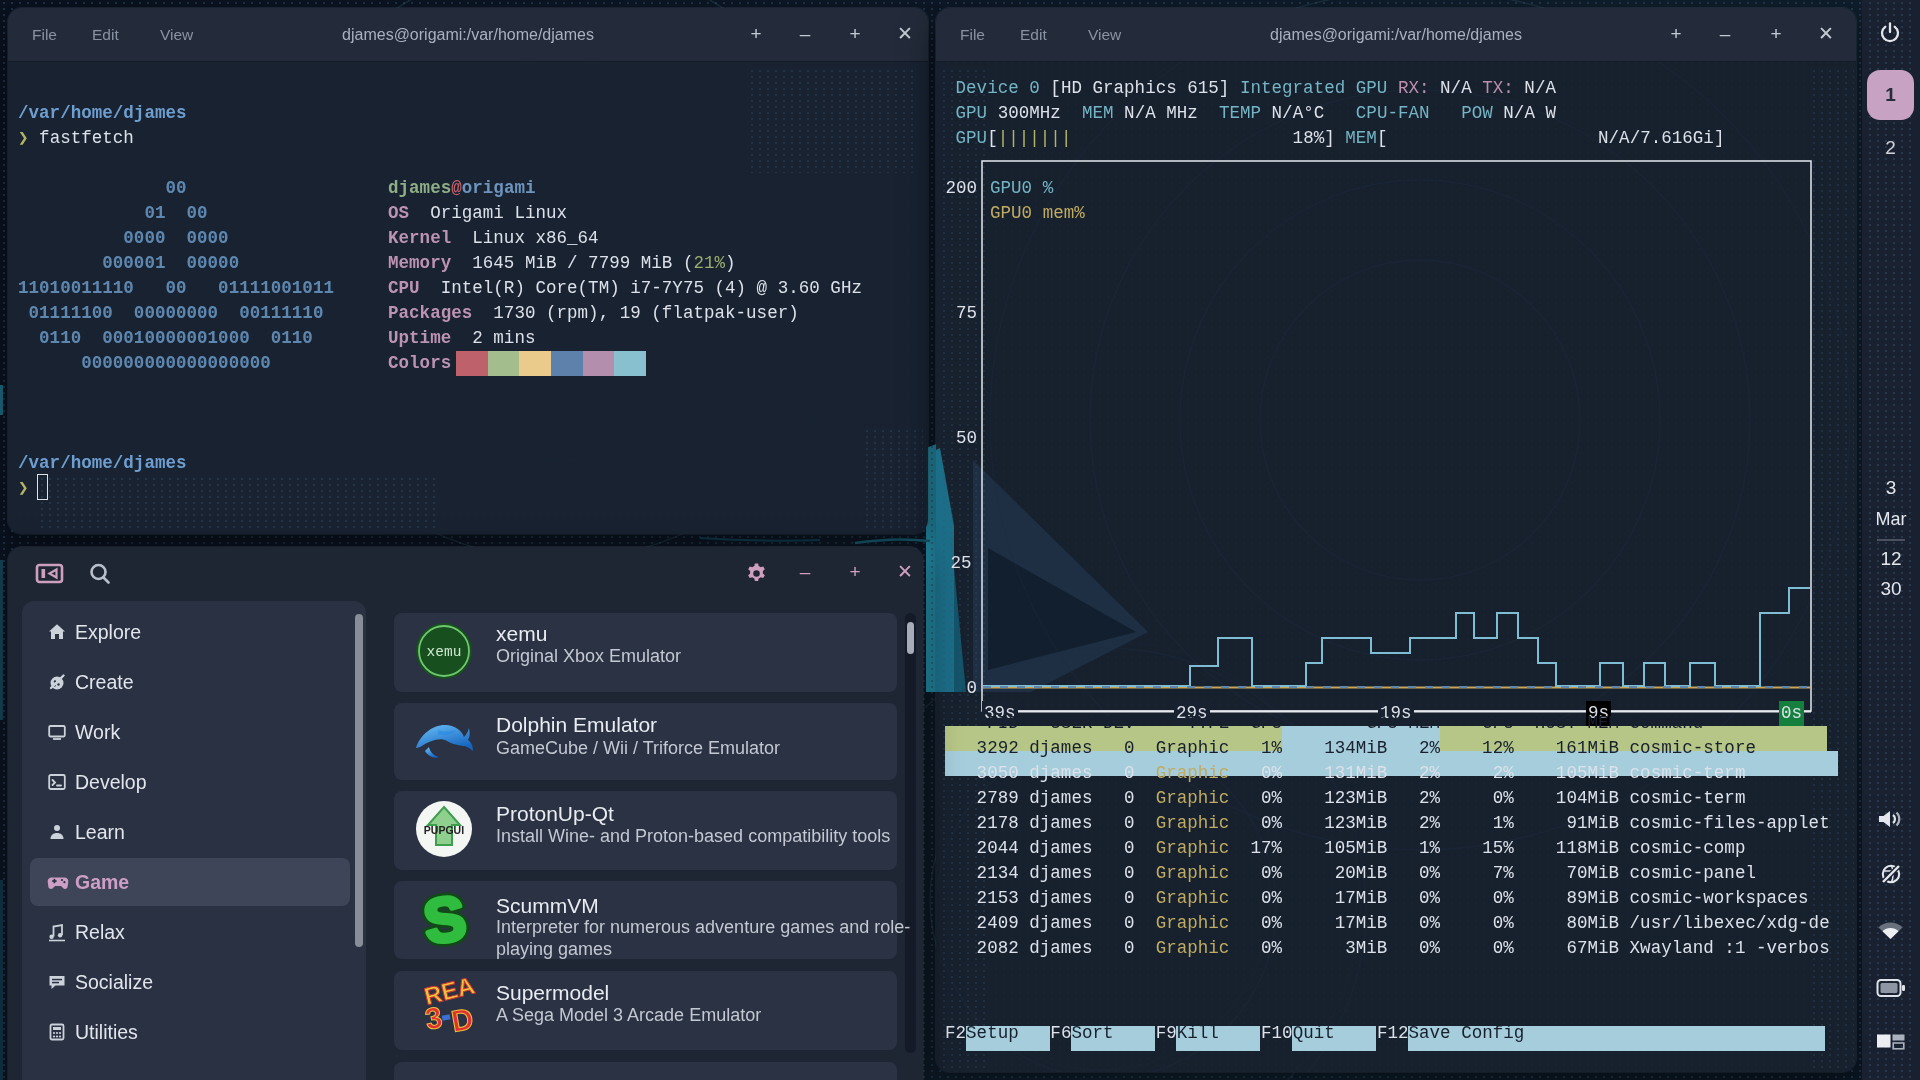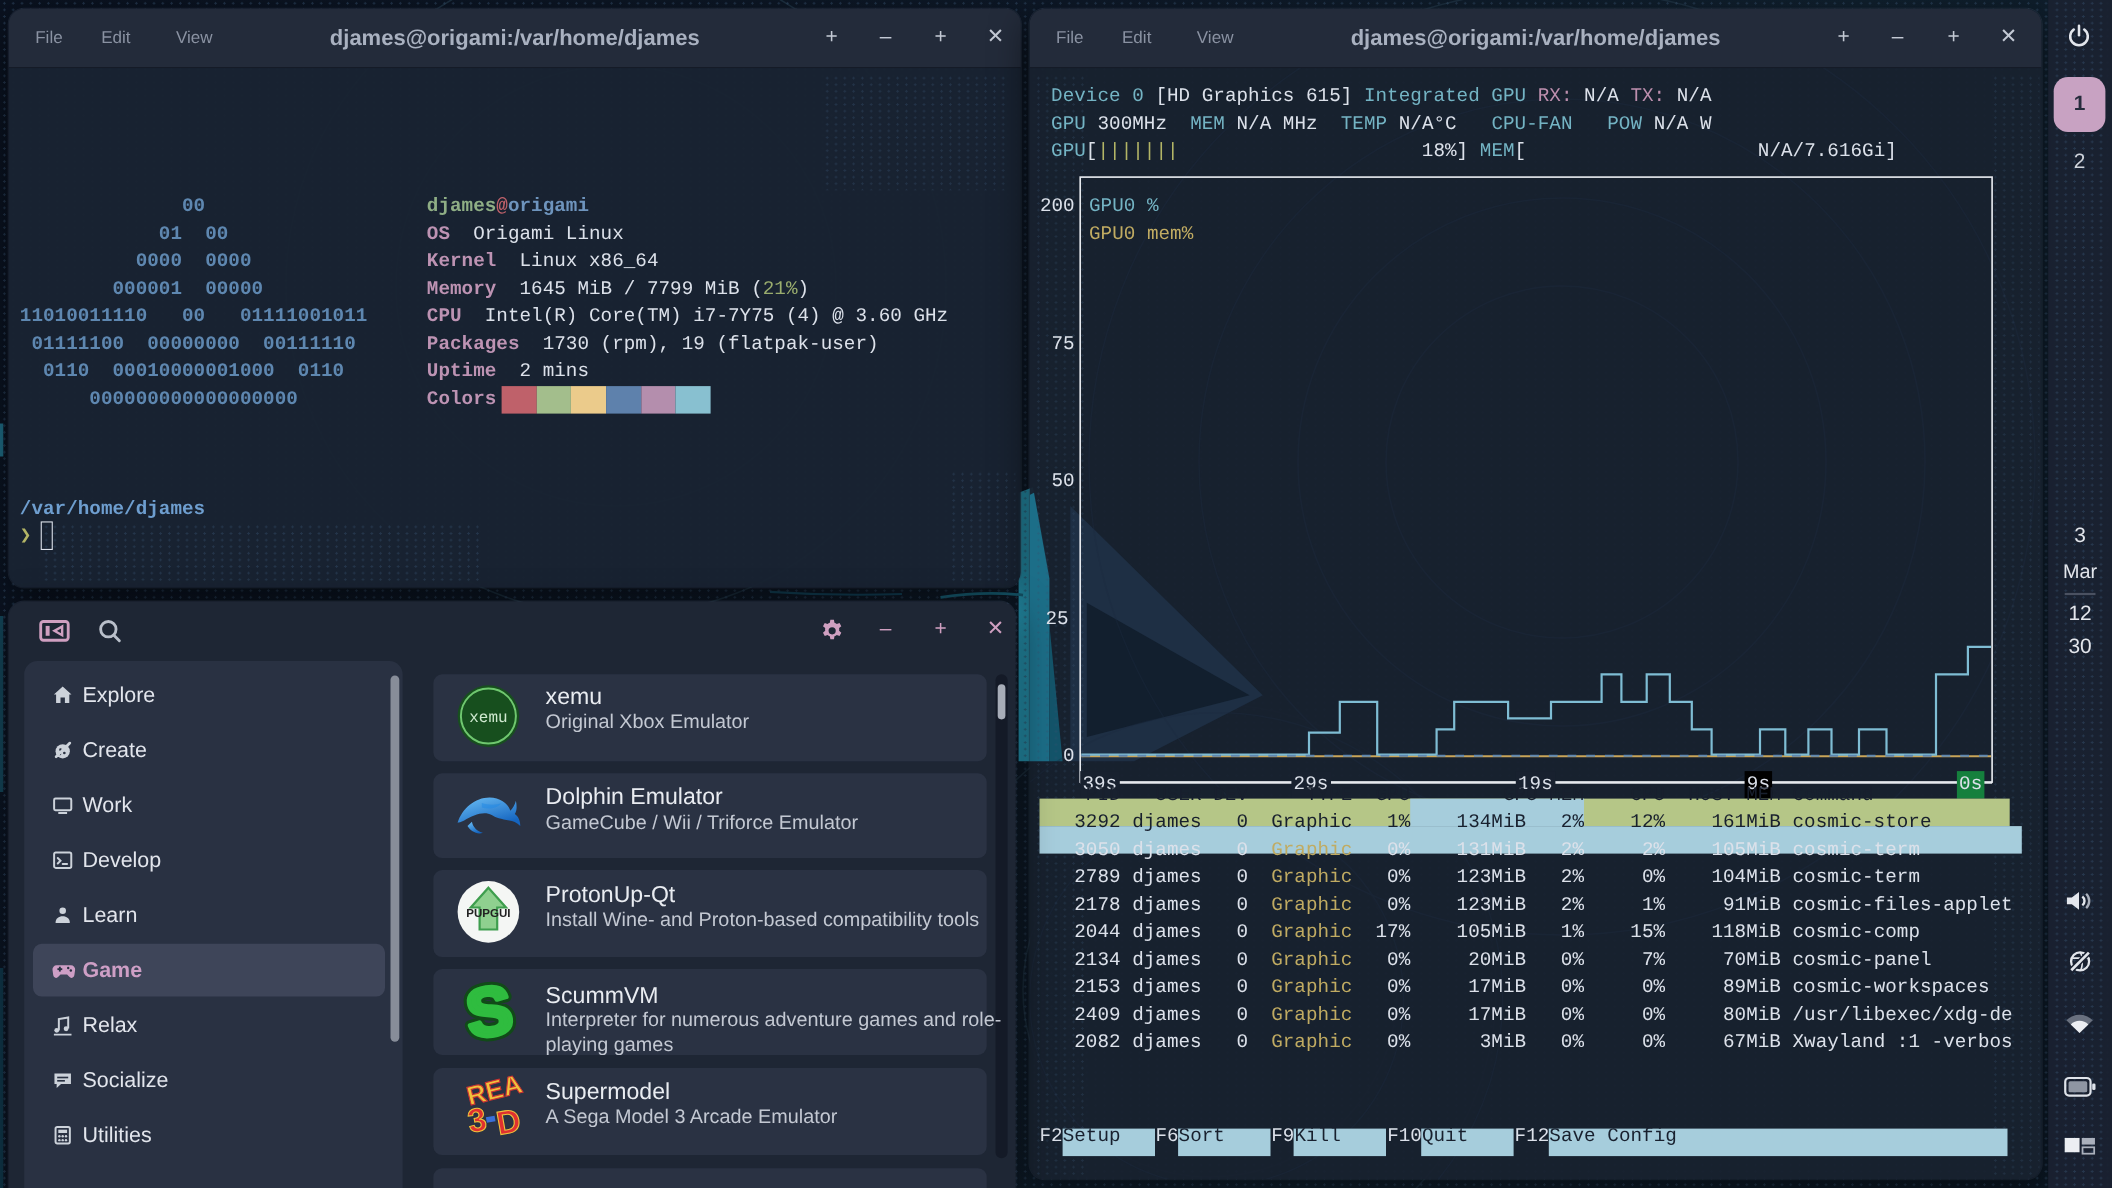--- a/index.html
+++ b/index.html
@@ -3,21 +3,21 @@
 <meta charset="utf-8">
 <style>
   html,body{margin:0;padding:0;width:1920px;height:1080px;overflow:hidden;background:#0c1523;font-family:"Liberation Sans",sans-serif;}
   *{box-sizing:border-box;}
   .abs{position:absolute;}
   #stage{position:relative;width:1920px;height:1080px;overflow:hidden;}
   
   .win{position:absolute;border-radius:14px;box-shadow:0 10px 34px rgba(0,0,0,.55),0 0 0 1px rgba(90,105,130,.25);}
   .tbar{position:absolute;left:0;top:0;right:0;height:54px;background:#232b3a;border-radius:14px 14px 0 0;border-bottom:1px solid #141a26;}
   .menu{position:absolute;top:0;height:54px;line-height:54px;color:#8a92a2;font-size:15.5px;}
-  .ttitle{position:absolute;top:0;left:210px;right:210px;height:54px;line-height:54px;text-align:center;color:#a9b1c0;font-size:20px;font-weight:bold;white-space:nowrap;}
+  .ttitle{position:absolute;top:0;left:210px;right:210px;height:54px;line-height:54px;text-align:center;color:#a9b1c0;font-size:16px;font-weight:normal;white-space:nowrap;}
   .tbtn{position:absolute;top:0;height:54px;width:36px;line-height:52px;text-align:center;color:#c3c9d4;font-size:19px;}
   .mono{font-family:"Liberation Mono",monospace;font-size:17.5px;line-height:25px;letter-spacing:0.03px;}
   pre{margin:0;font-family:"Liberation Mono",monospace;font-size:17.5px;line-height:25px;letter-spacing:0.03px;color:#dce1ea;}
   
   .blu{color:#6e9ecf;font-weight:bold;}
   .lblu{color:#5e87b0;font-weight:bold;}
   .olv{color:#b3b566;}
   .pnk{color:#bd93b3;font-weight:bold;}
   .grn{color:#8fae85;font-weight:bold;}
   .red{color:#bf616a;font-weight:bold;}
@@ -70,20 +70,24 @@
     <div class="menu" style="left:152px;">View</div>
     <div class="ttitle">djames@origami:/var/home/djames</div>
     <div class="tbtn" style="left:730px;">+</div>
     <div class="tbtn" style="left:779px;">–</div>
     <div class="tbtn" style="left:829px;">+</div>
     <div class="tbtn" style="left:879px;">✕</div>
     <div class="abs dots" style="left:740px;top:60px;width:170px;height:105px;opacity:.35;"></div>
     <div class="abs dots" style="left:30px;top:468px;width:400px;height:52px;opacity:.4;"></div>
     <div class="abs dots" style="left:855px;top:420px;width:60px;height:100px;opacity:.35;"></div>
 
+    <div class="abs" style="left:10px;top:92.5px;">
+<pre><span class="blu">/var/home/djames</span>
+<span class="olv">❯</span> fastfetch</pre>
+    </div>
     <div class="abs" style="left:10px;top:167.5px;">
 <pre class="lblu">              00
             01  00
           0000  0000
         000001  00000
 11010011110   00   01111001011
  01111100  00000000  00111110
   0110  00010000001000  0110
       000000000000000000</pre>
     </div>

